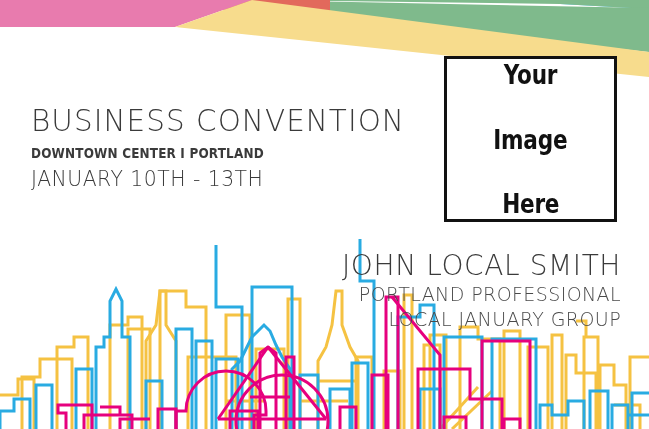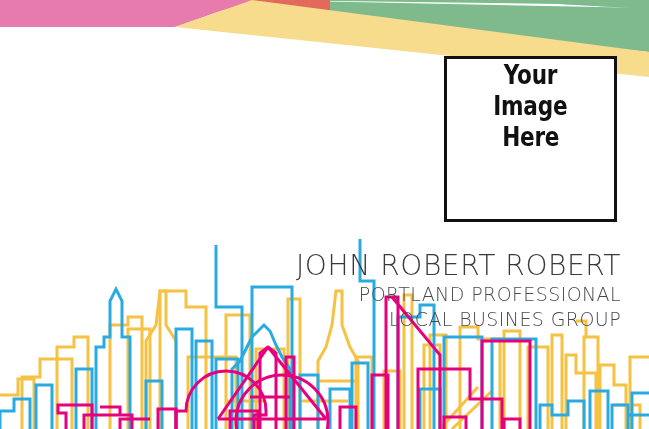--- a/index.html
+++ b/index.html
@@ -34,21 +34,21 @@
     left: 444px;
     top: 56px;
     width: 173px;
     height: 166px;
     background: #ffffff;
     border: 3px solid #111111;
     box-sizing: border-box;
     display: flex;
     flex-direction: column;
     align-items: center;
-    justify-content: flex-start;
+    justify-content: space-between;
     z-index: 6;
   }
   #image-box .ph-line {
     font-family: "DejaVu Sans", sans-serif;
     font-weight: 700;
     font-size: 27px;
     line-height: 31px;
     color: #111111;
     letter-spacing: -0.3px;
     transform: scaleX(0.80);
@@ -165,25 +165,30 @@
 
     <polygon points="0,27 175,27 190,31 0,34" fill="#FFFFFF"></polygon>
   </svg>
 
   <div id="image-box">
     <div class="ph-line">Your</div>
     <div class="ph-line">Image</div>
     <div class="ph-line">Here</div>
   </div>
 
+  <div id="event-block">
+    <div id="event-title">BUSINESS CONVENTION</div>
+    <div id="event-venue">DOWNTOWN CENTER I PORTLAND</div>
+    <div id="event-dates">JANUARY 10TH - 13TH</div>
+  </div>
 
   <div id="person-block">
-    <div id="person-name">JOHN ROBERT ROBERT</div>
+    <div id="person-name">JOHN LOCAL SMITH</div>
     <div id="person-role">PORTLAND PROFESSIONAL</div>
-    <div id="person-org">LOCAL BUSINES GROUP</div>
+    <div id="person-org">LOCAL JANUARY GROUP</div>
   </div>
 
   <svg id="skyline" viewBox="0 0 649 200" preserveAspectRatio="none">
 
     <g>
       <path class="sk" stroke="#F5C242" d="M22,200 L22,148 L40,148 L40,130 L72,130 L72,200"></path>
       <path class="sk" stroke="#F5C242" d="M57,200 L57,118 L74,118 L74,108 L88,108 L88,200"></path>
       <path class="sk" stroke="#F5C242" d="M110,200 L110,96 L128,96 L128,88 L142,88 L142,200"></path>
       <path class="sk" stroke="#F5C242" d="M160,200 L160,62 L186,62 L186,78 L206,78 L206,200"></path>
       <path class="sk" stroke="#F5C242" d="M128,200 L128,100 L150,100 L150,200"></path>

